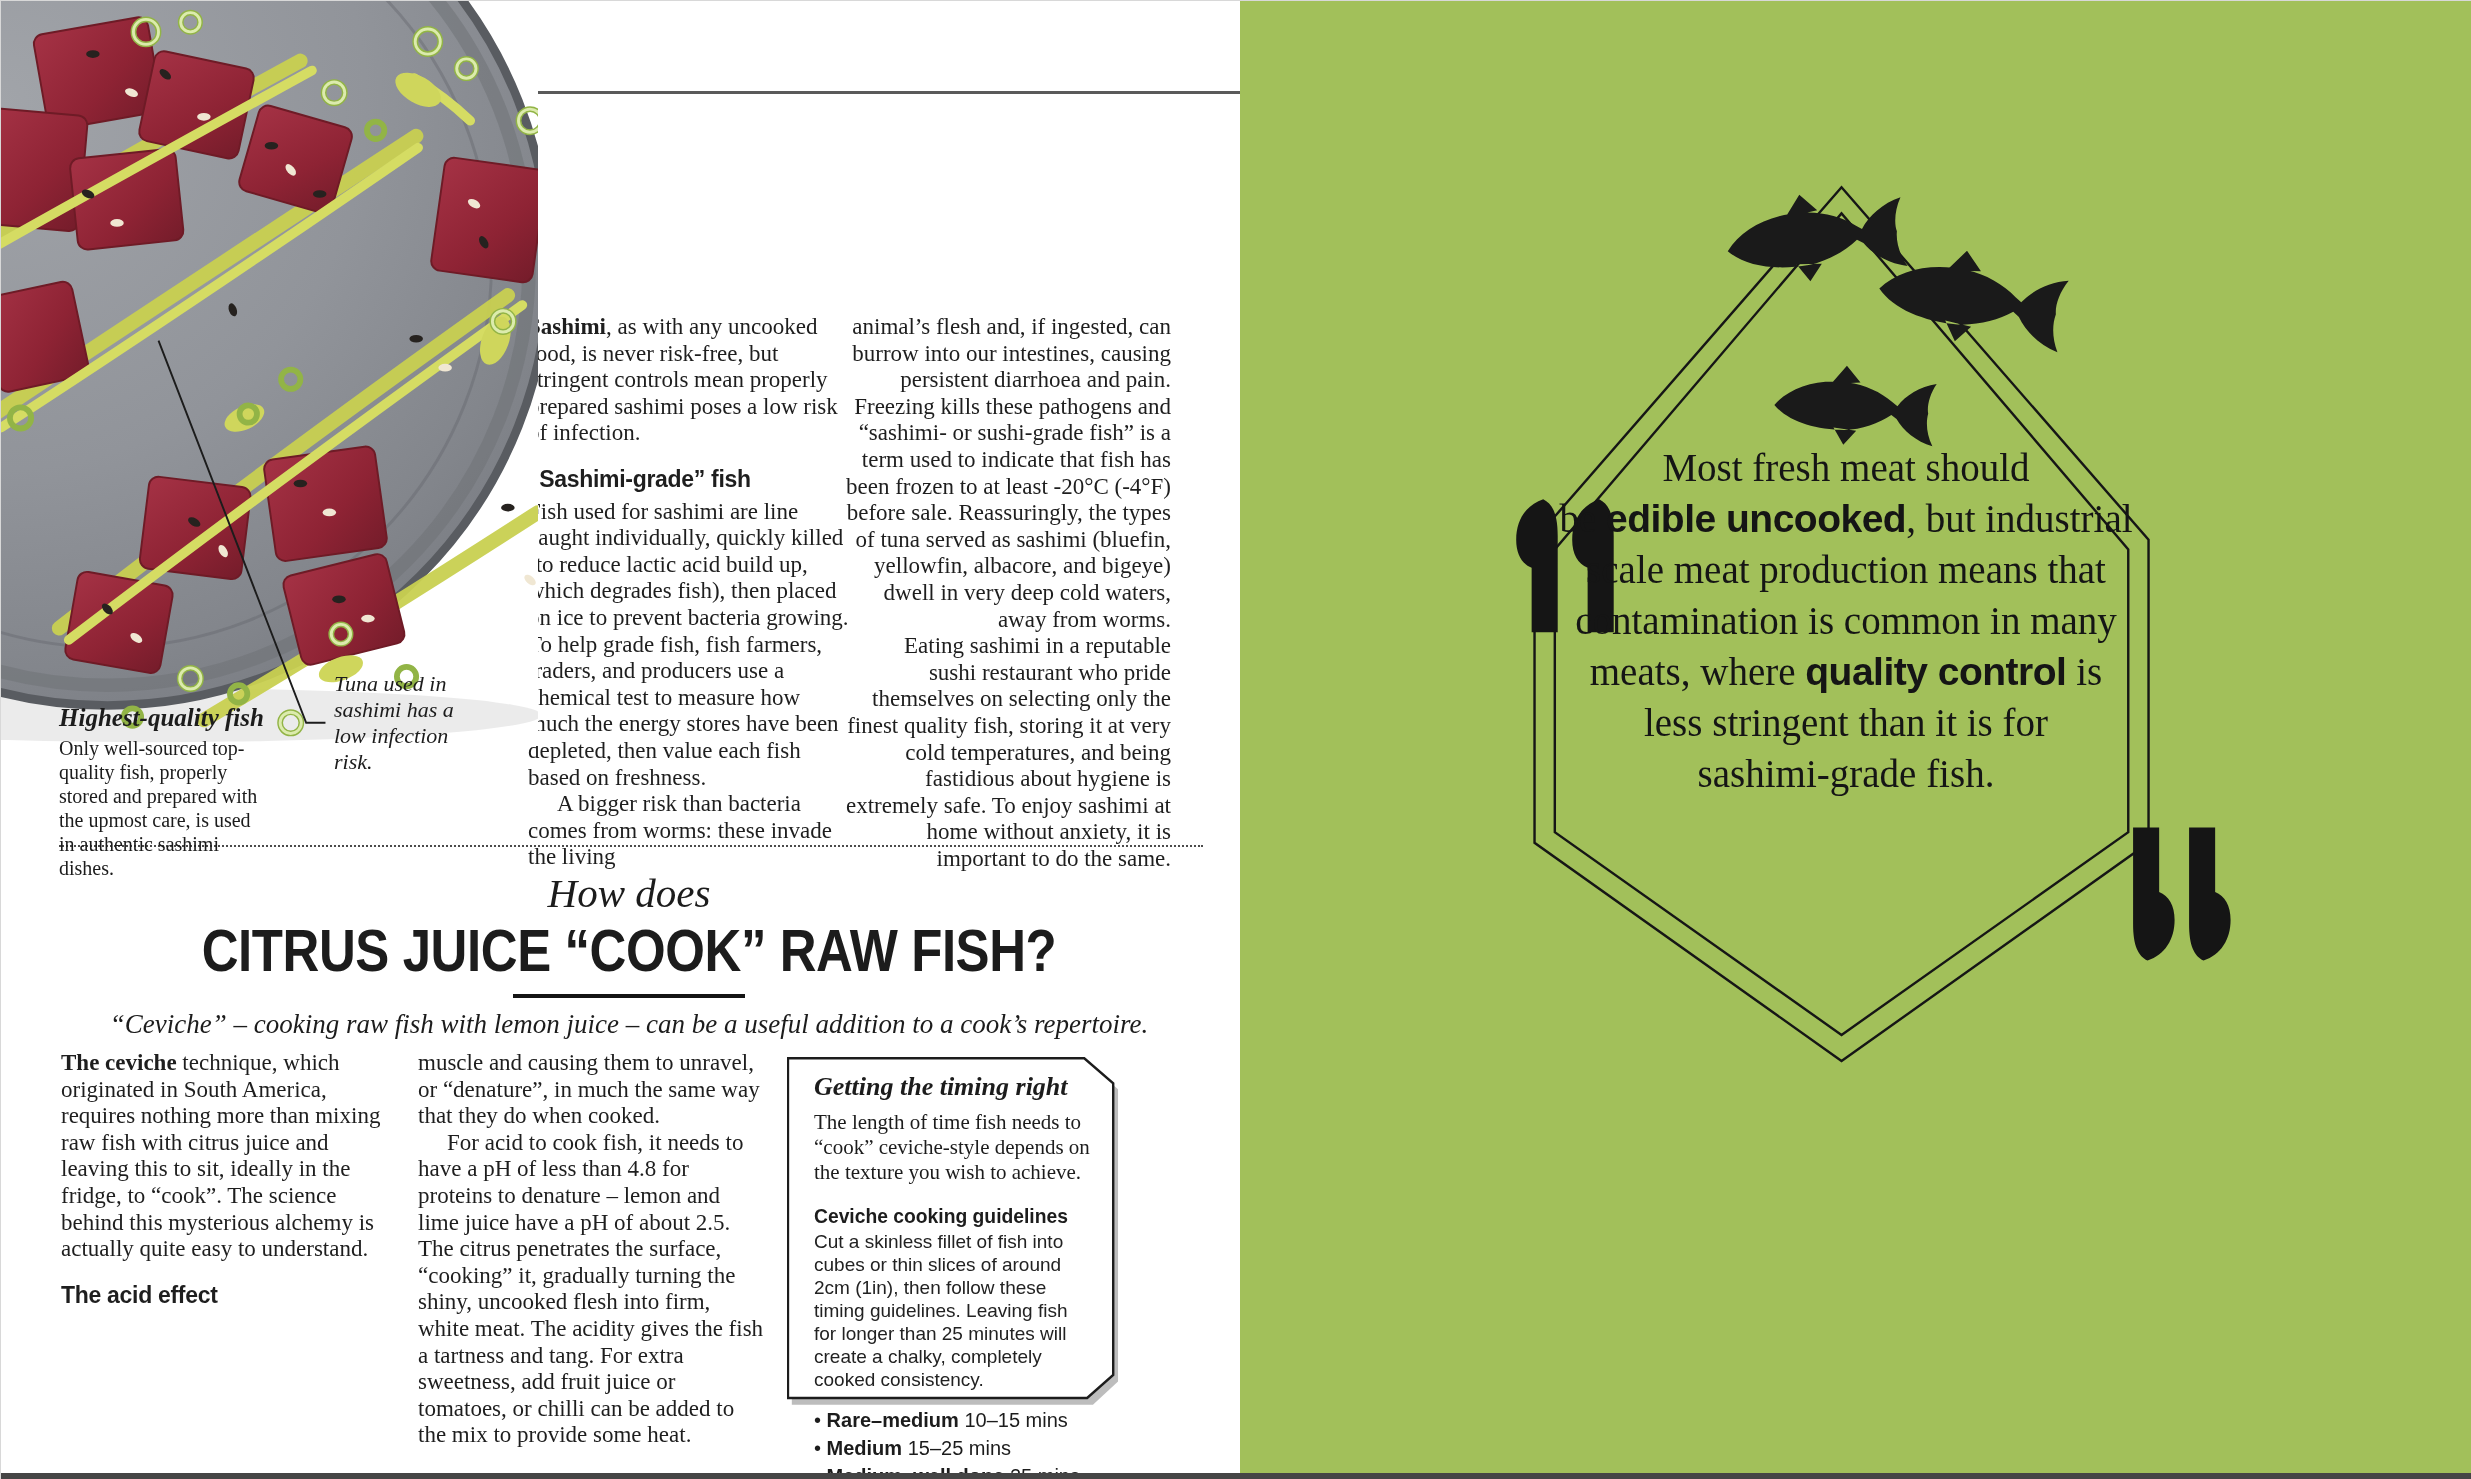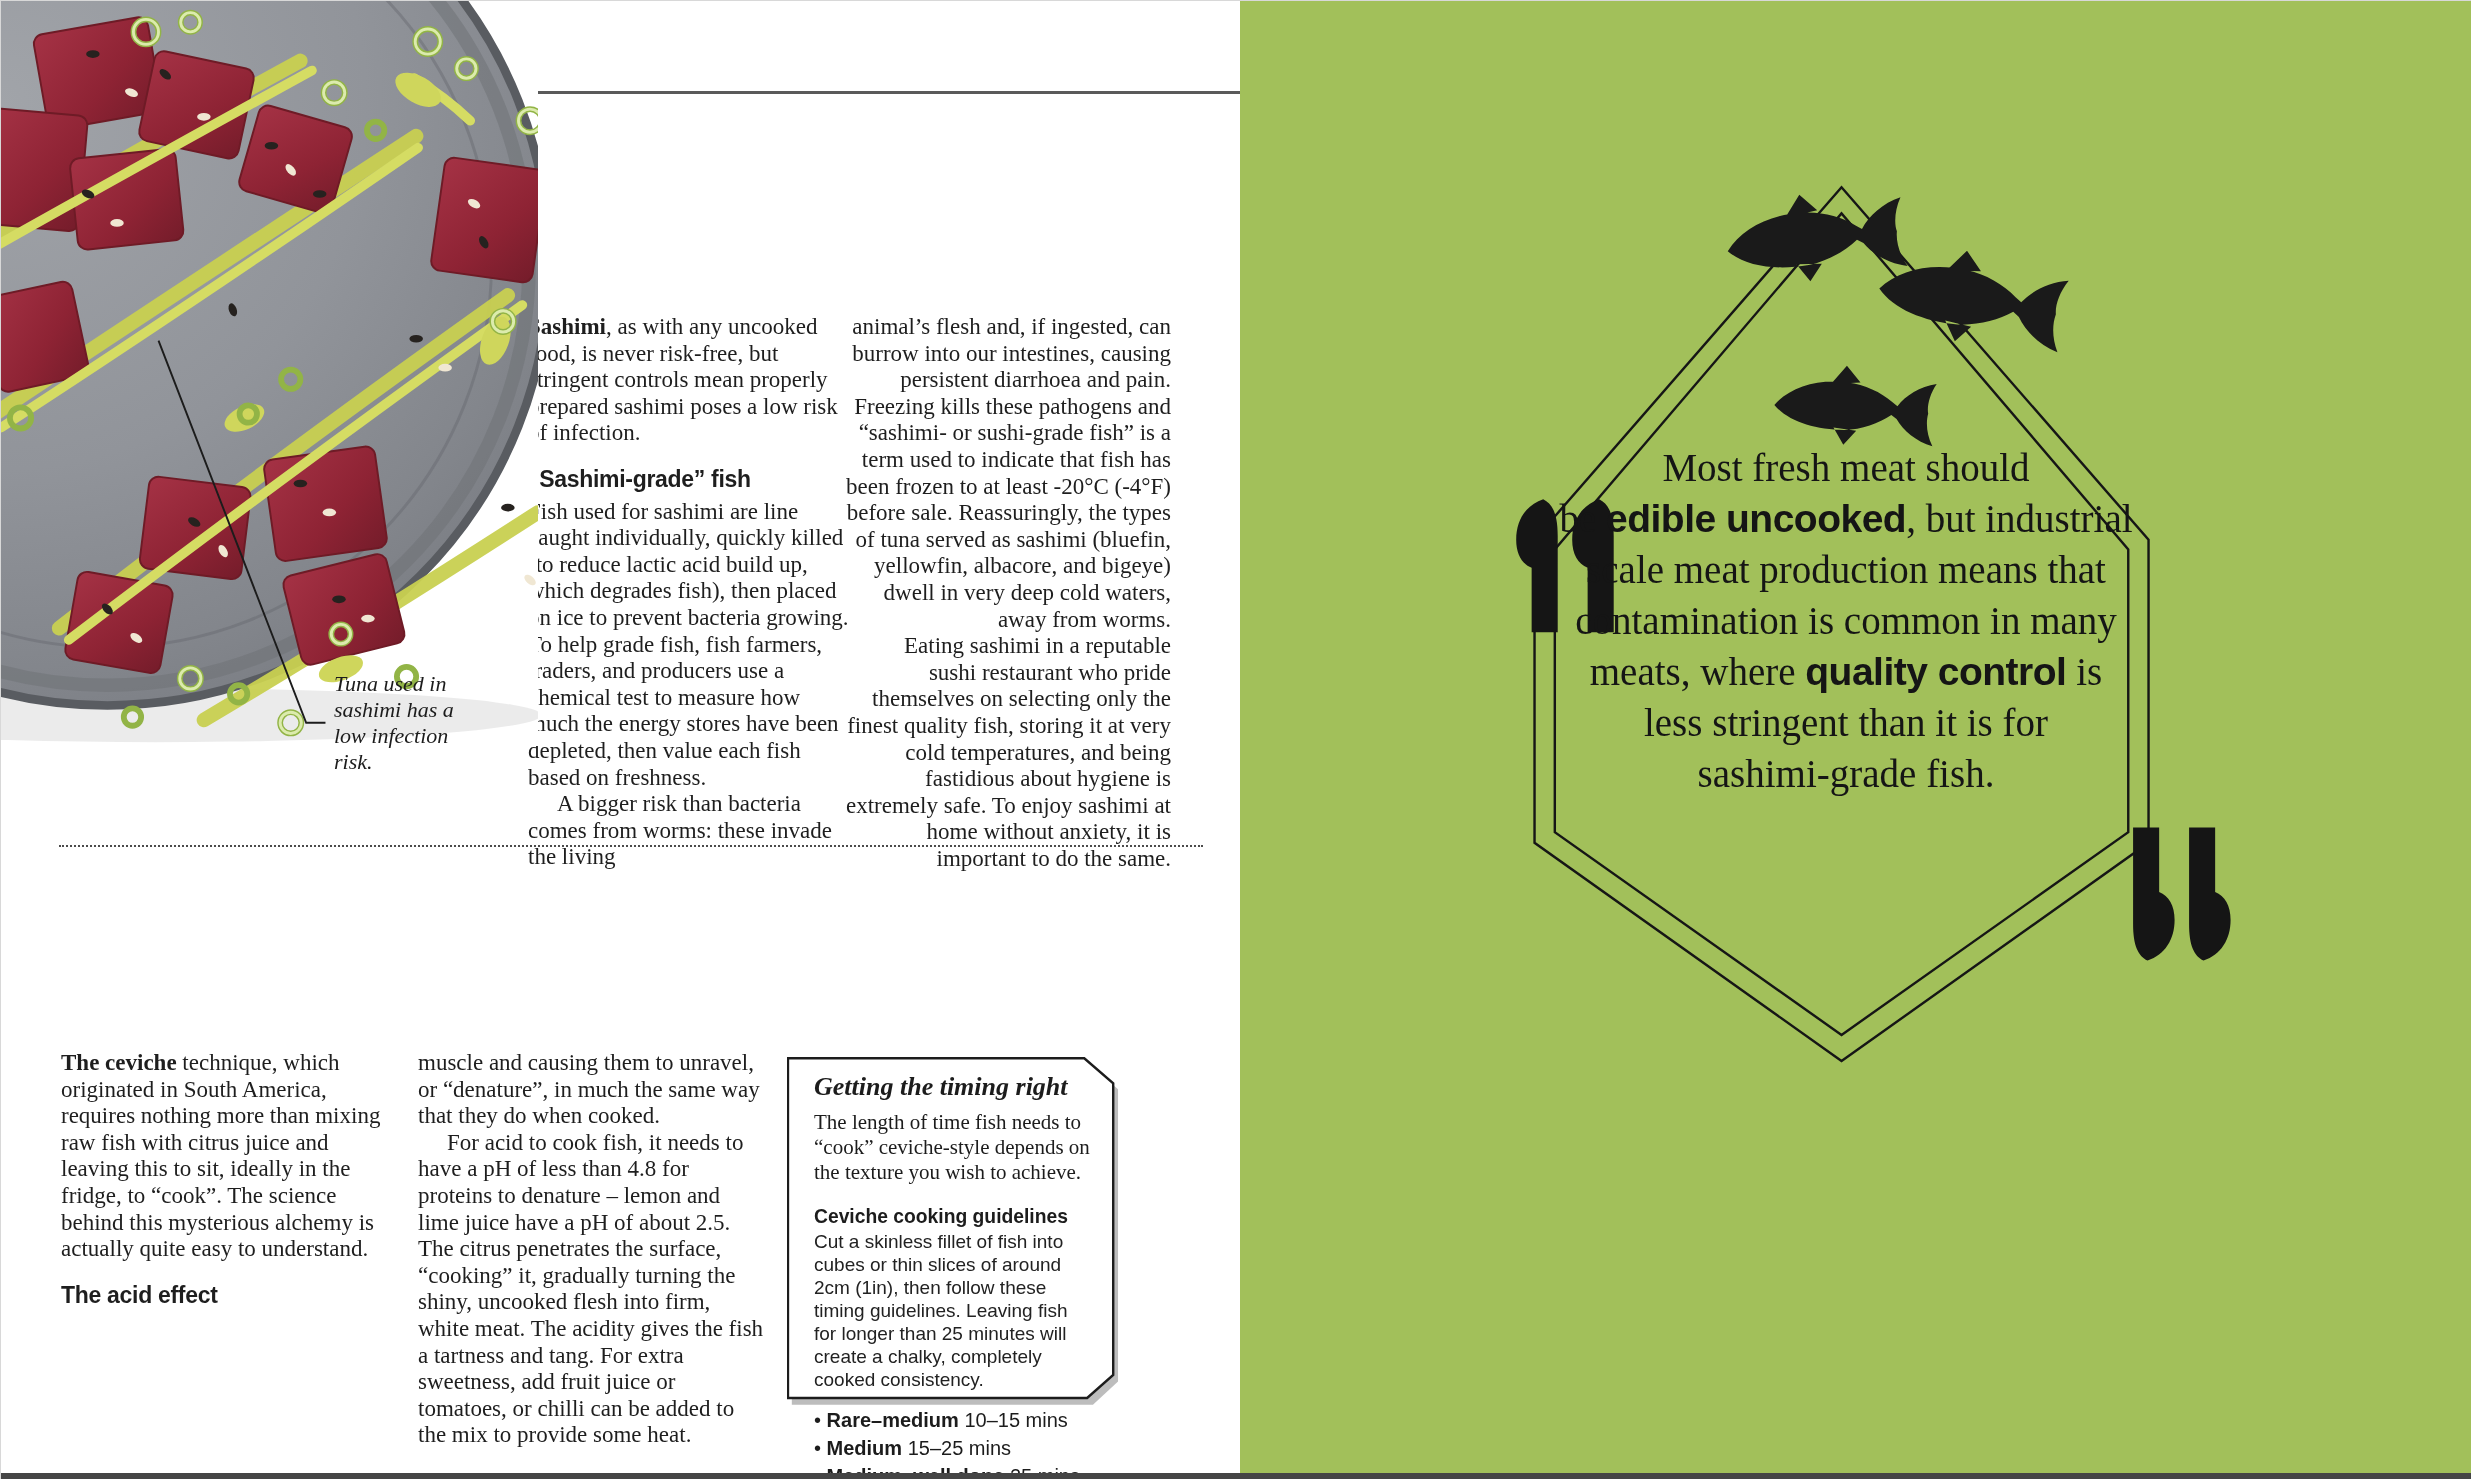--- a/index.html
+++ b/index.html
@@ -198,35 +198,45 @@
           <ellipse cx="585" cy="575" rx="7" ry="4"></ellipse>
             <ellipse cx="548" cy="600" rx="7" ry="4" transform="rotate(40 548 600)"></ellipse>
         </g>
       </g>
 
       <path d="M163,352 L316,748 L336,748" stroke="#1c1c1c" stroke-width="2" fill="none"></path>
     </svg>
   </div>
 
   <div class="abs" id="photo-annotation">Tuna used in sashimi has a low infection risk.</div>
+  <div class="abs" id="photo-caption">
+    <div class="cap-title">Highest-quality fish</div>
+    <div class="cap-body">Only well-sourced top-quality fish, properly stored and prepared with the upmost care, is used in authentic sashimi dishes.</div>
+  </div>
 
 
   <div class="abs bodycol" id="a1-col1">
     <div class="serif-para"><span class="b">Sashimi</span><span>, as with any uncooked food, is never risk-free, but stringent controls mean properly prepared sashimi poses a low risk of infection.</span></div>
     <div class="colhead">“Sashimi-grade” fish</div>
     <div>Fish used for sashimi are line caught individually, quickly killed (to reduce lactic acid build up, which degrades fish), then placed on ice to prevent bacteria growing. To help grade fish, fish farmers, traders, and producers use a chemical test to measure how much the energy stores have been depleted, then value each fish based on freshness.</div>
     <div class="indent">A bigger risk than bacteria comes from worms: these invade the living</div>
   </div>
   <div class="abs bodycol" id="a1-col2">
     <div>animal’s flesh and, if ingested, can burrow into our intestines, causing persistent diarrhoea and pain. Freezing kills these pathogens and “sashimi- or sushi-grade fish” is a term used to indicate that fish has been frozen to at least -20°C (-4°F) before sale. Reassuringly, the types of tuna served as sashimi (bluefin, yellowfin, albacore, and bigeye) dwell in very deep cold waters, away from worms.</div>
     <div class="indent">Eating sashimi in a reputable sushi restaurant who pride themselves on selecting only the finest quality fish, storing it at very cold temperatures, and being fastidious about hygiene is extremely safe. To enjoy sashimi at home without anxiety, it is important to do the same.</div>
   </div>
 
   <div class="abs" id="dotted-divider"></div>
 
+  <div class="abs" id="a2-header">
+    <div class="kicker">How does</div>
+    <div class="headline">CITRUS JUICE “COOK” RAW FISH?</div>
+    <div class="hrule"></div>
+    <div class="standfirst">“Ceviche” – cooking raw fish with lemon juice – can be a useful addition to a cook’s repertoire.</div>
+  </div>
 
   <div class="abs bodycol" id="a2-col1">
     <div class="serif-para"><span class="b">The ceviche</span><span> technique, which originated in South America, requires nothing more than mixing raw fish with citrus juice and leaving this to sit, ideally in the fridge, to “cook”. The science behind this mysterious alchemy is actually quite easy to understand.</span></div>
     <div class="colhead">The acid effect</div>
   </div>
   <div class="abs bodycol" id="a2-col2">
     <div>muscle and causing them to unravel, or “denature”, in much the same way that they do when cooked.</div>
     <div class="indent">For acid to cook fish, it needs to have a pH of less than 4.8 for proteins to denature – lemon and lime juice have a pH of about 2.5. The citrus penetrates the surface, “cooking” it, gradually turning the shiny, uncooked flesh into firm, white meat. The acidity gives the fish a tartness and tang. For extra sweetness, add fruit juice or tomatoes, or chilli can be added to the mix to provide some heat.</div>
   </div>
 

